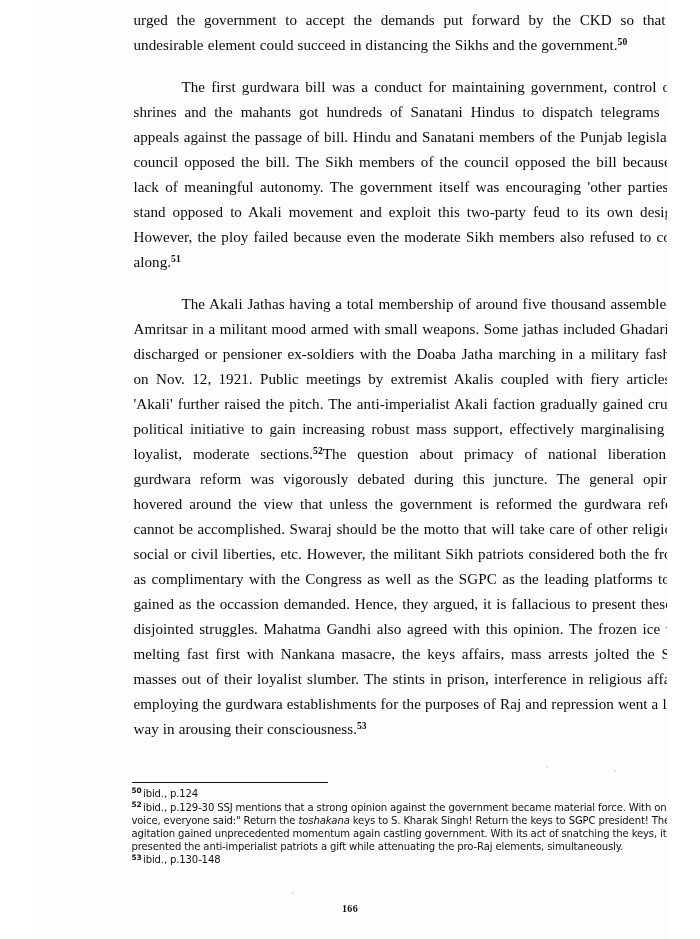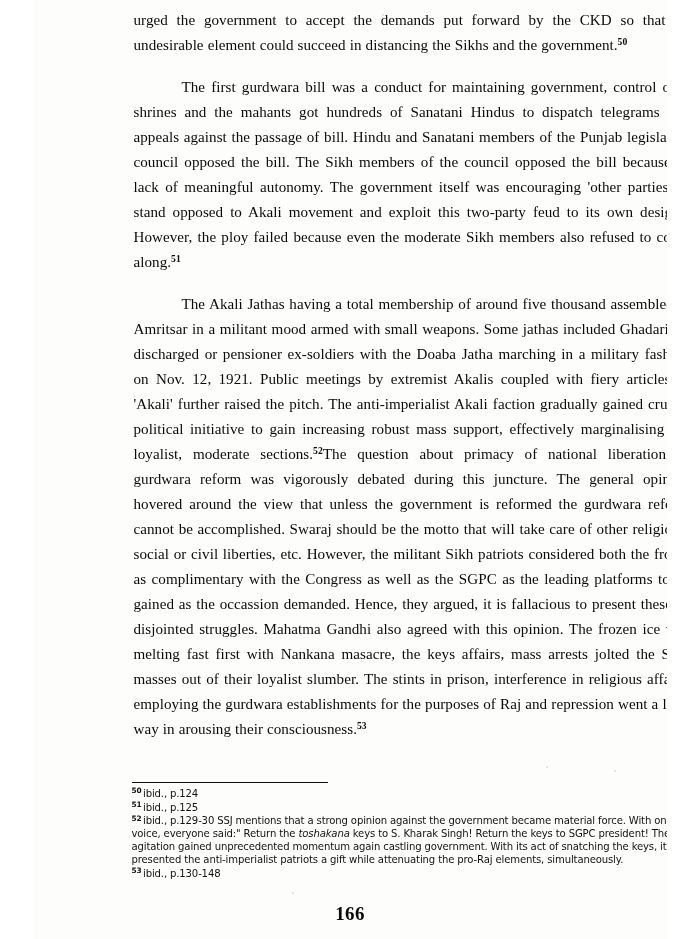--- a/index.html
+++ b/index.html
@@ -79,21 +79,21 @@
   }
   .fn i {
   }
   .page-number {
     position: absolute;
     left: 0;
     right: 0;
     top: 903px;
     text-align: center;
     font-family: "Liberation Serif", "DejaVu Serif", serif;
-    font-size: 19px;
+    font-size: 10px;
     font-weight: 700;
     color: #0a0a0a;
     letter-spacing: 0.3px;
   }
   
   .speckle {
     position: absolute;
     pointer-events: none;
     background: #b9b9b9;
     width: 2px;
@@ -115,21 +115,20 @@
 
     <p class="para indent"><span>The Akali Jathas having a total membership of around five thousand assembled at Amritsar in a militant mood armed with small weapons. Some jathas included Ghadarites, discharged or pensioner ex-soldiers with the Doaba Jatha marching in a military fashion on Nov. 12, 1921. Public meetings by extremist Akalis coupled with fiery articles in 'Akali' further raised the pitch. The anti-imperialist Akali faction gradually gained crucial political initiative to gain increasing robust mass support, effectively marginalising the loyalist, moderate sections.</span><sup>52</sup><span>The question about primacy of national liberation or gurdwara reform was vigorously debated during this juncture. The general opinion hovered around the view that unless the government is reformed the gurdwara reform cannot be accomplished. Swaraj should be the motto that will take care of other religious, social or civil liberties, etc. However, the militant Sikh patriots considered both the fronts as complimentary with the Congress as well as the SGPC as the leading platforms to be gained as the occassion demanded. Hence, they argued, it is fallacious to present these as disjointed struggles. Mahatma Gandhi also agreed with this opinion. The frozen ice was melting fast first with Nankana masacre, the keys affairs, mass arrests jolted the Sikh masses out of their loyalist slumber. The stints in prison, interference in religious affairs, employing the gurdwara establishments for the purposes of Raj and repression went a long way in arousing their consciousness.</span><sup>53</sup></p>
 
   </div>
 
   <div class="footnotes">
     <div class="fn-rule"></div>
 
     <p class="fn"><sup>50</sup><span>ibid., p.124</span></p>
 
-    <p class="fn"><sup>51</sup><span>ibid., p.125</span></p>
 
     <p class="fn"><sup>52</sup><span>ibid., p.129-30 SSJ mentions that a strong opinion against the government became material force. With one voice, everyone said:" Return the </span><i>toshakana</i><span> keys to S. Kharak Singh! Return the keys to SGPC president! The agitation gained unprecedented momentum again castling government. With its act of snatching the keys, it had presented the anti-imperialist patriots a gift while attenuating the pro-Raj elements, simultaneously.</span></p>
 
     <p class="fn"><sup>53</sup><span>ibid., p.130-148</span></p>
   </div>
 
   <div class="page-number">166</div>
 
   <span class="speckle" style="left:348px; top:14px;"></span>
   <span class="speckle" style="left:560px; top:604px;"></span>

